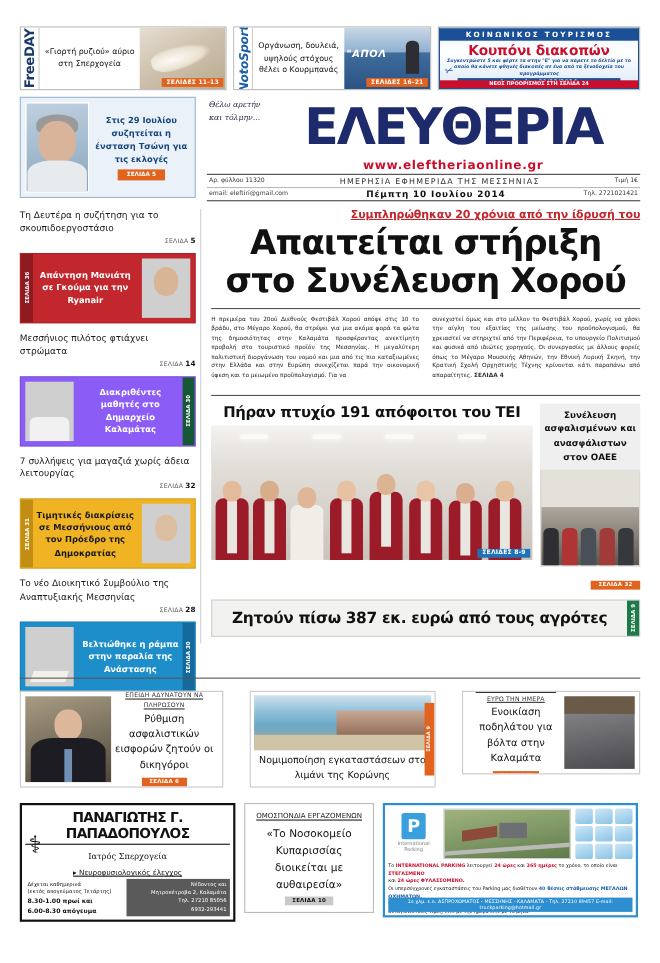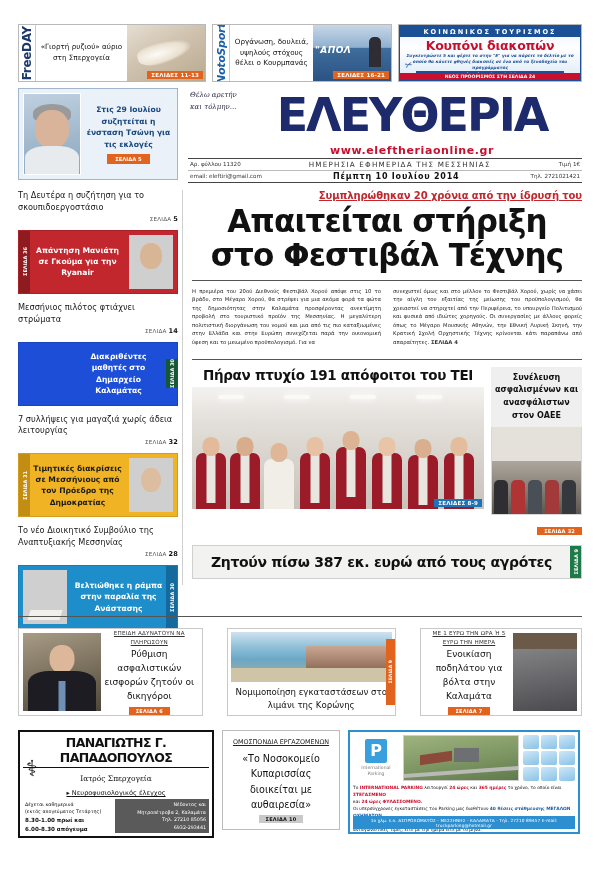--- a/index.html
+++ b/index.html
@@ -198,21 +198,21 @@
   }
   .colorbox .cb-text{
     flex:1 1 auto; display:flex; flex-direction:column; justify-content:center;
     text-align:center; color:#fff; font-weight:bold; font-size:7.6px; line-height:1.5;
     padding:0 2px;
   }
   .colorbox .cb-photo{ width:44px; flex:0 0 44px; margin:4px; position:relative;
     overflow:hidden; background:#cfcfcf; }
   .cb-red{ background:#c1272d; }
   .cb-red .side{ background:#8d1b20; }
-  .cb-green{ background:#1d4ed8;align-items:center; }
+  .cb-green{ background:#8b5cf6; }
   .cb-green .side{ background:#155835; }
   .cb-yellow{ background:#f0b323; }
   .cb-yellow .cb-text{ color:#1a1a1a; }
   .cb-yellow .side{ background:#c28d12; }
   .cb-blue{ background:#1e8ecb; }
   .cb-blue .side{ background:#146a9c; }
 
   .ph-man{ background:linear-gradient(160deg,#7d6b58,#463a2e); }
   .ph-man::after{ content:""; position:absolute; left:50%; top:8px;
     transform:translateX(-50%); width:22px; height:26px; border-radius:46%;
@@ -309,21 +309,21 @@
 
   
   .hsep{ position:absolute; left:18px; width:564px; border-top:1px solid #555; }
 
   .bottomrow{ position:absolute; left:18px; top:628px; width:564px;
     display:flex; gap:24px; }
   .bcard{ border:1px solid #c9c9c9; background:#fff; position:relative;
     display:flex; overflow:hidden; }
   .bcard-1{ width:196px; height:88px; padding:4px; }
   .bcard-2{ width:180px; height:88px; flex-direction:column; padding:3px; }
-  .bcard-3{ width:172px; height:88px; padding:4px; }
+  .bcard-3{ width:172px; height:76px; padding:4px; }
 
   .bc-photo{ position:relative; overflow:hidden; }
   .bc-lawyer{ width:78px; flex:0 0 78px;
     background:linear-gradient(165deg,#a89c84 0%,#4e4639 100%); }
   .bc-lawyer .h{ position:absolute; left:50%; top:12px; transform:translateX(-50%);
     width:25px; height:28px; border-radius:46%; background:#dcb79a; }
   .bc-lawyer .s{ position:absolute; left:50%; bottom:0; transform:translateX(-50%);
     width:68px; height:40px; background:#1c1c22; border-radius:30% 30% 0 0; }
   .bc-lawyer .t{ position:absolute; left:50%; bottom:0; transform:translateX(-50%);
     width:7px; height:30px; background:#6f8fb4; }
@@ -563,21 +563,21 @@
       </div>
     </div>
   </div>
 
   <div class="vrule"></div>
 
   <div class="main">
     <div class="kicker">Συμπληρώθηκαν 20 χρόνια από την ίδρυσή του</div>
     <div class="headline">
       <div>Απαιτείται στήριξη</div>
-      <div>στο Φεστιβάλ Τέχνης</div>
+      <div>στο Συνέλευση Χορού</div>
     </div>
     <div class="hl-rule"></div>
 
     <div class="body2col">
       <p>Η πρεμιέρα του 20ού Διεθνούς Φεστιβάλ Χορού απόψε στις 10 το βράδυ, στο Μέγαρο Χορού, θα στρέψει για μια ακόμα φορά τα φώτα της δημοσιότητας στην Καλαμάτα προσφέροντας ανεκτίμητη προβολή στο τουριστικό προϊόν της Μεσσηνίας. Η μεγαλύτερη πολιτιστική διοργάνωση του νομού και μια από τις πιο καταξιωμένες στην Ελλάδα και στην Ευρώπη συνεχίζεται παρά την οικονομική ύφεση και το μειωμένο προϋπολογισμό. Για να</p>
       <p><span>συνεχιστεί όμως και στο μέλλον το Φεστιβάλ Χορού, χωρίς να χάσει την αίγλη του εξαιτίας της μείωσης του προϋπολογισμού, θα χρειαστεί να στηριχτεί από την Περιφέρεια, το υπουργείο Πολιτισμού και φυσικά από ιδιώτες χορηγούς. Οι συνεργασίες με άλλους φορείς όπως το Μέγαρο Μουσικής Αθηνών, την Εθνική Λυρική Σκηνή, την Κρατική Σχολή Ορχηστικής Τέχνης κρίνονται κάτι παραπάνω από απαραίτητες.</span> <span class="endpg">ΣΕΛΙΔΑ 4</span></p>
     </div>
 
     <div class="sect-rule"></div>
 

